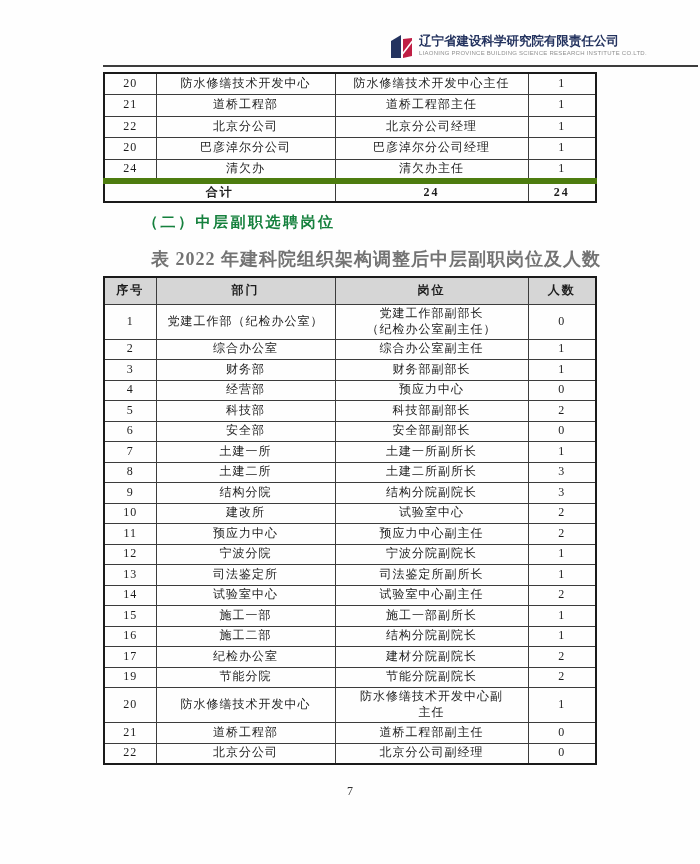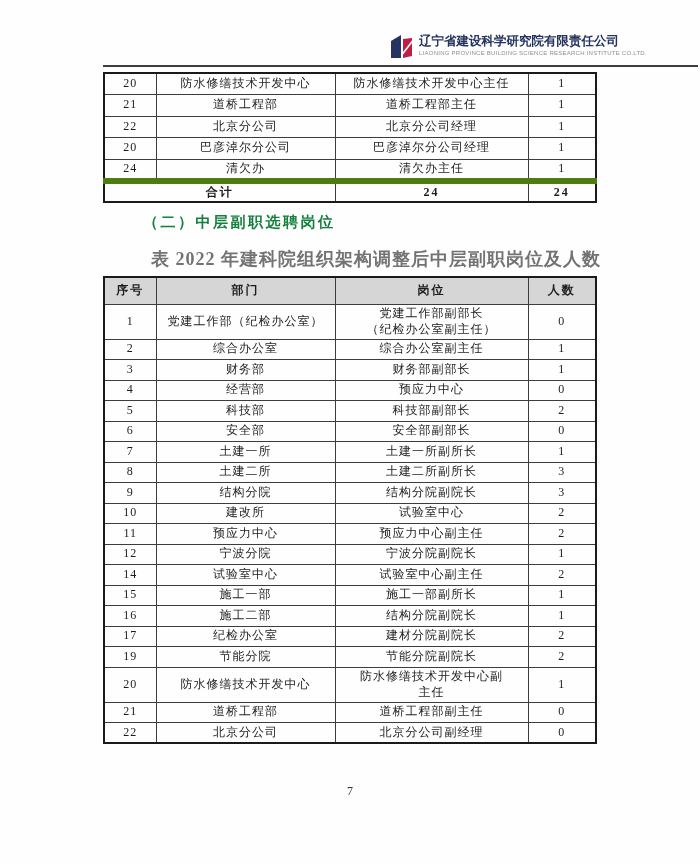--- a/index.html
+++ b/index.html
@@ -196,20 +196,26 @@
           <td>预应力中心副主任</td>
           <td>2</td>
         </tr>
         <tr>
           <td>12</td>
           <td>宁波分院</td>
           <td>宁波分院副院长</td>
           <td>1</td>
         </tr>
         <tr>
+          <td>13</td>
+          <td>司法鉴定所</td>
+          <td>司法鉴定所副所长</td>
+          <td>1</td>
+        </tr>
+        <tr>
           <td>14</td>
           <td>试验室中心</td>
           <td>试验室中心副主任</td>
           <td>2</td>
         </tr>
         <tr>
           <td>15</td>
           <td>施工一部</td>
           <td>施工一部副所长</td>
           <td>1</td>

